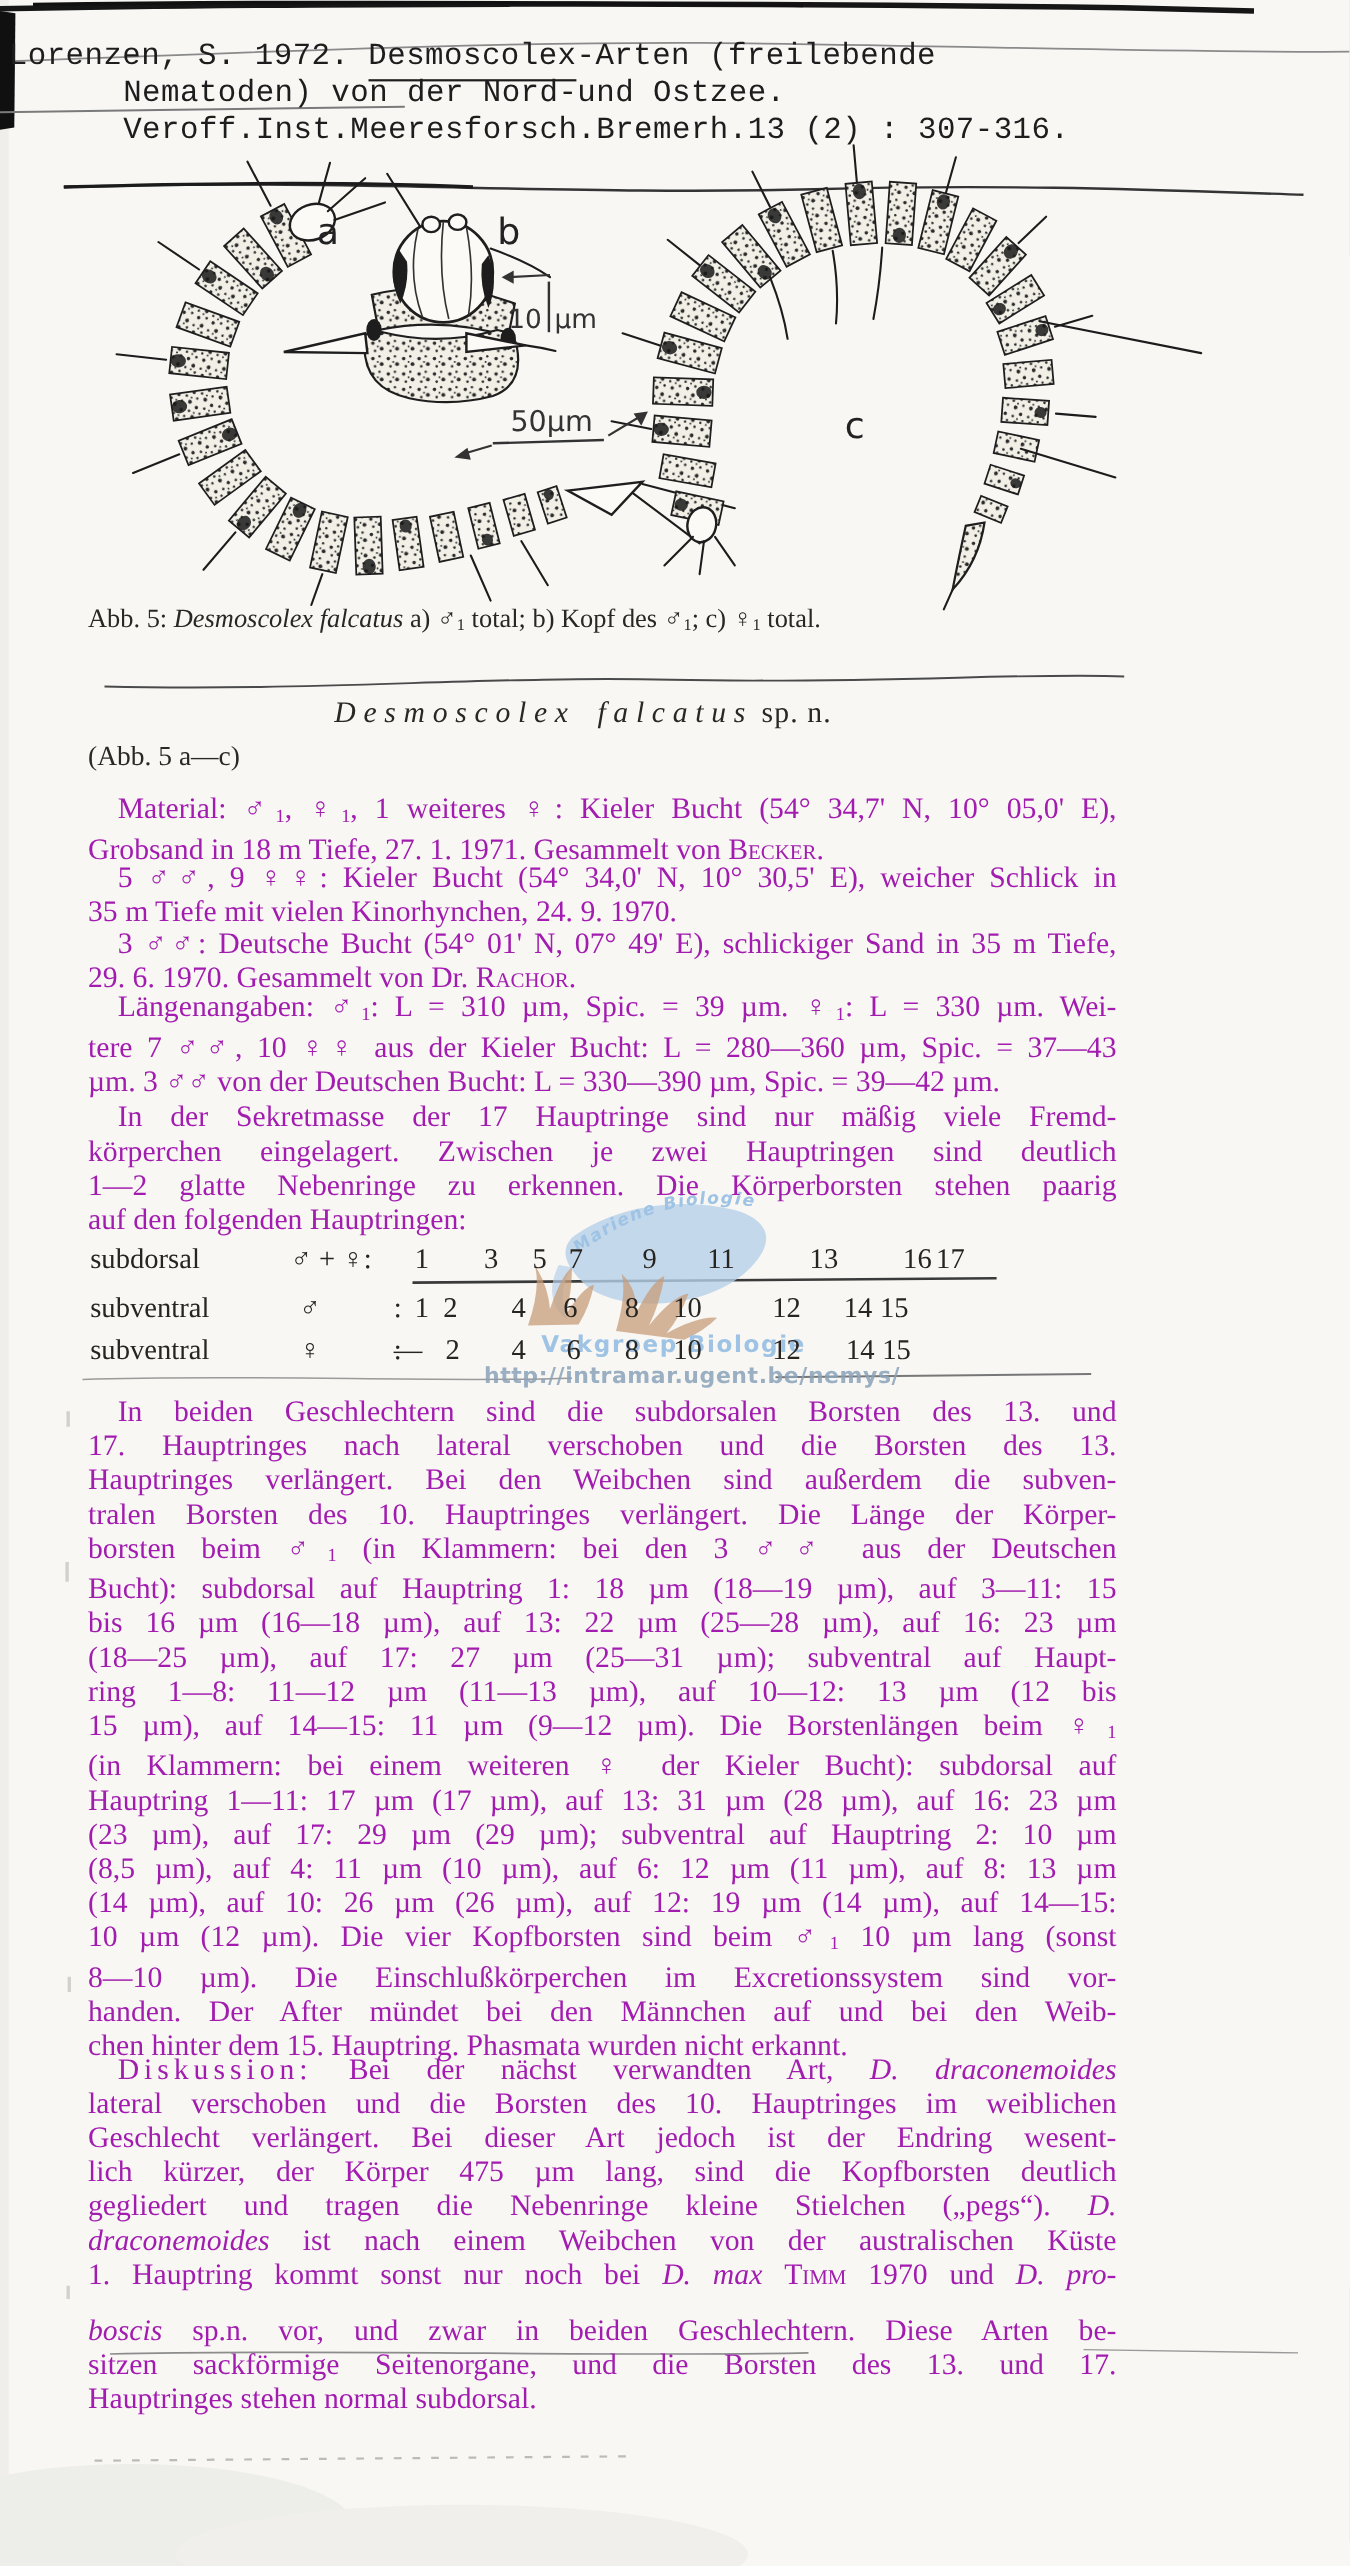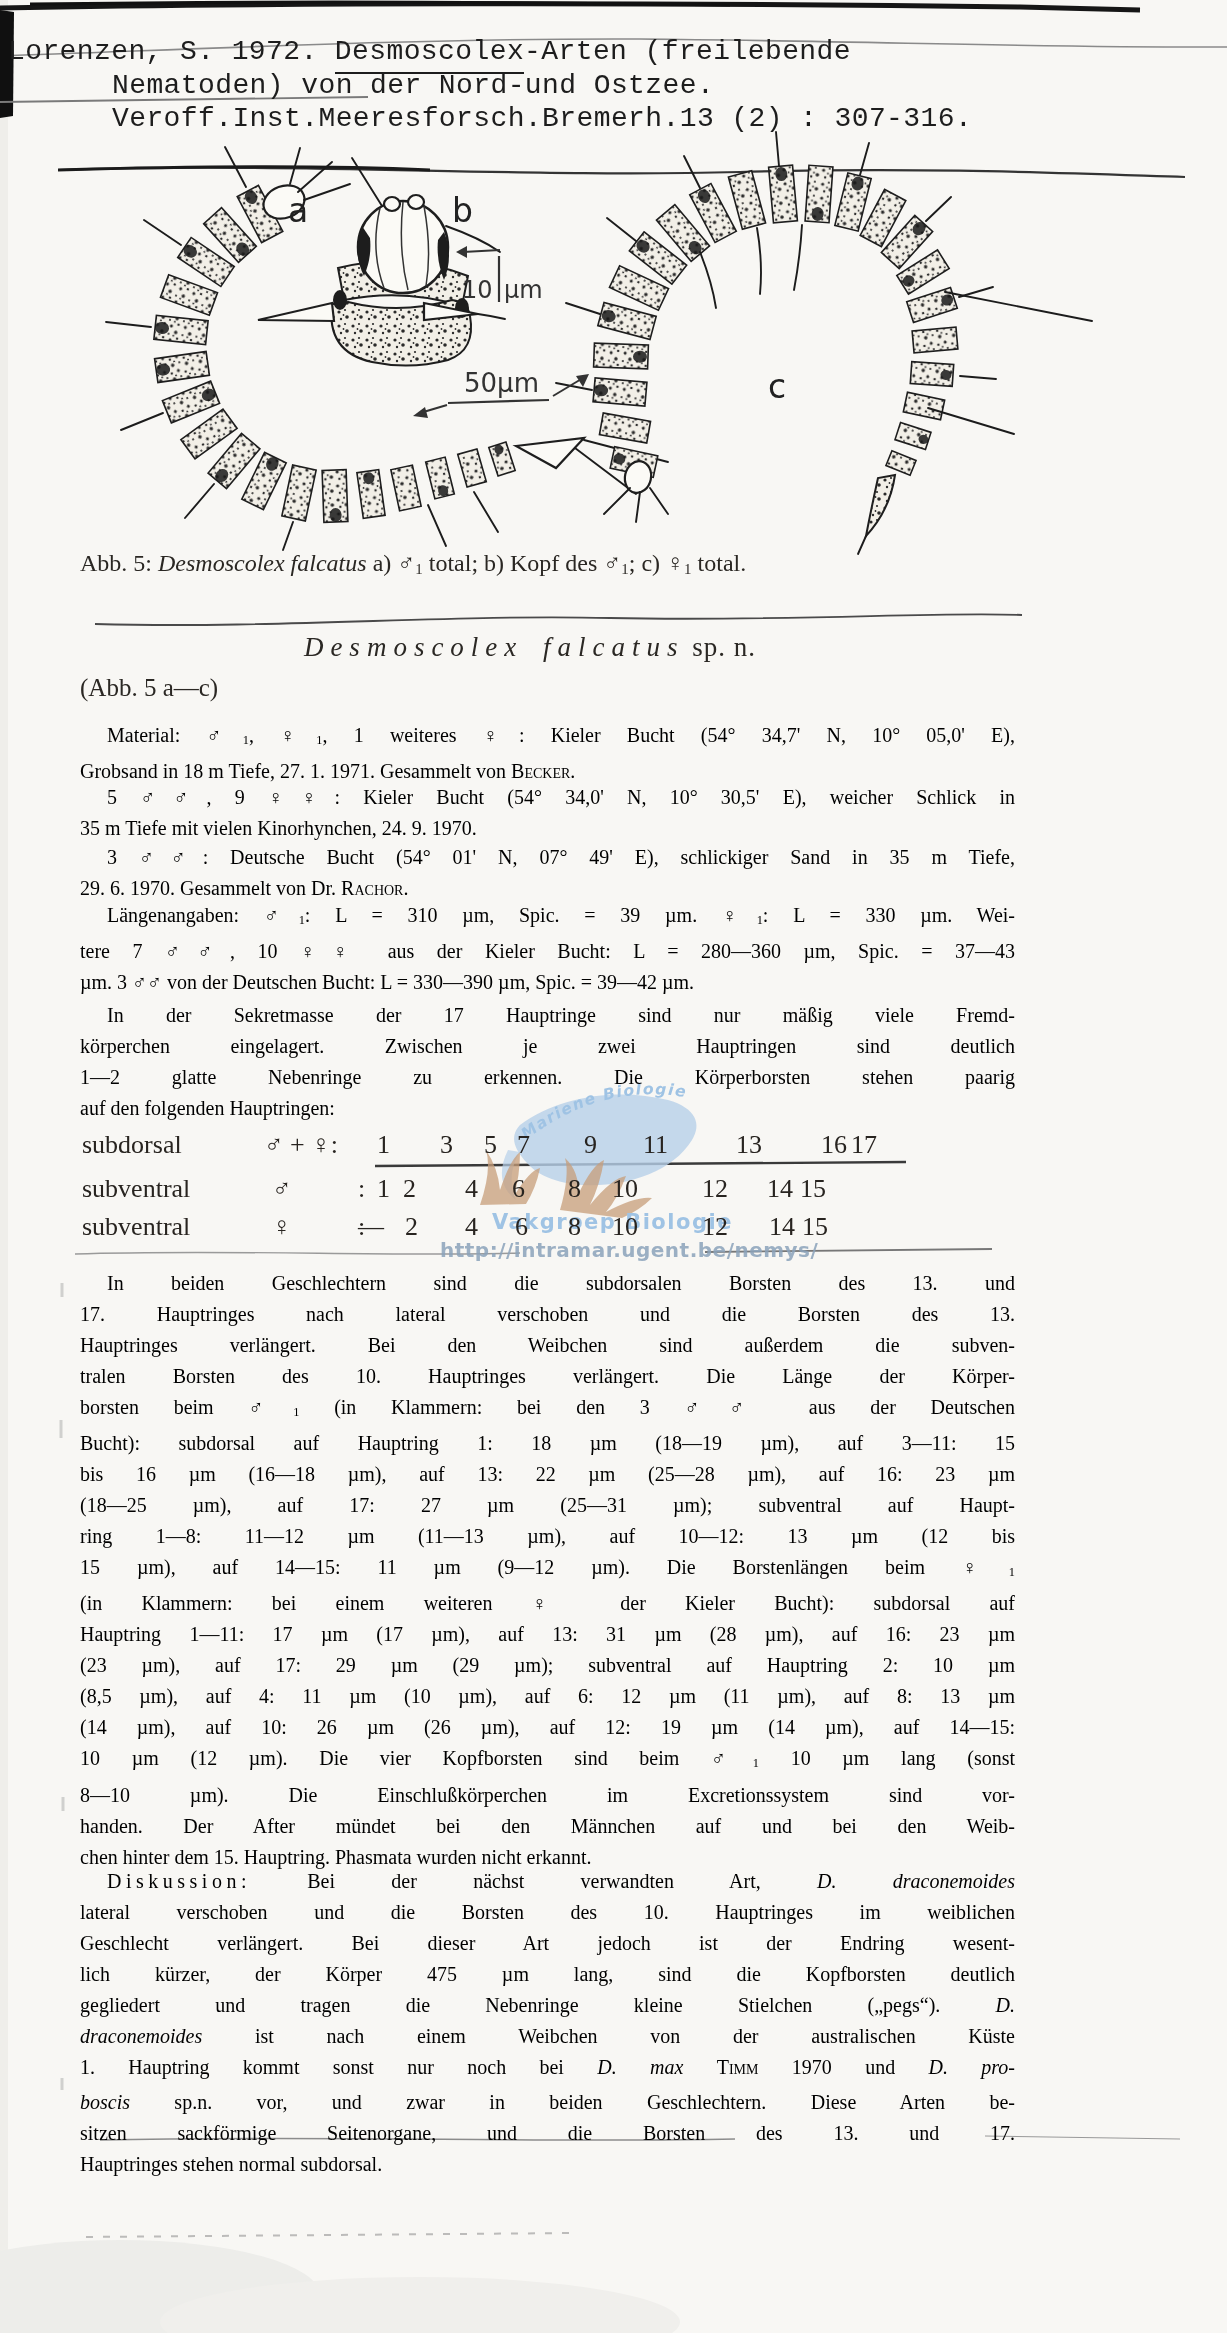--- a/index.html
+++ b/index.html
@@ -12,21 +12,21 @@
   .hdr{font-family:"Liberation Mono","DejaVu Sans Mono",monospace;font-size:28px;color:#1d1d1d;
        white-space:nowrap;letter-spacing:.4px;}
   .hdr .un{border-bottom:2.5px solid #1d1d1d;padding-bottom:5px;}
   
   .cap{left:80px;top:550px;width:940px;font-size:24px;color:#2a2723;}
   .sphead{left:80px;top:632px;width:900px;text-align:center;font-size:27px;}
   .sphead .nm{font-style:italic;letter-spacing:7px;word-spacing:6px;}
   .sphead .sfx{letter-spacing:1px;}
   .abb{left:80px;top:674px;width:900px;text-align:left;font-size:25px;}
   
-  .para{left:80px;width:935px;font-size:20px;line-height:31px;color:#000000;}
+  .para{left:80px;width:935px;font-size:27px;line-height:31px;color:#a21caf;}
   .ln{text-align:left;}
   .ln.j{text-align:justify;text-align-last:justify;}
   .ln.in{padding-left:27px;}
   .it{font-style:italic;}
   .sc{font-variant:small-caps;}
   .sb{font-size:.62em;vertical-align:-.18em;}
   .ls{letter-spacing:4.5px;}
   
   .trow{position:absolute;left:0;width:1100px;height:30px;font-size:26px;color:#282420;}
   .trow span{position:absolute;white-space:nowrap;}
@@ -362,21 +362,21 @@
       <div class="ln"><span>chen hinter dem 15. Hauptring. Phasmata wurden nicht erkannt.</span></div>
     </div>
   <div class="txt para" style="top:1866px;">
       <div class="ln j in"><span class="ls">Diskussion:</span><span> Bei der nächst verwandten Art, </span><span class="it">D. draconemoides</span></div>
       <div class="ln j"><span>lateral verschoben und die Borsten des 10. Hauptringes im weiblichen</span></div>
       <div class="ln j"><span>Geschlecht verlängert. Bei dieser Art jedoch ist der Endring wesent-</span></div>
       <div class="ln j"><span>lich kürzer, der Körper 475 µm lang, sind die Kopfborsten deutlich</span></div>
       <div class="ln j"><span>gegliedert und tragen die Nebenringe kleine Stielchen („pegs“). </span><span class="it">D.</span></div>
       <div class="ln j"><span class="it">draconemoides</span><span> ist nach einem Weibchen von der australischen Küste</span></div>
       <div class="ln j"><span>1. Hauptring kommt sonst nur noch bei </span><span class="it">D. max</span><span> </span><span class="sc">Timm</span><span> 1970 und </span><span class="it">D. pro-</span></div>
-      <div class="ln j" style="margin-top: 4px;"><span class="it">boscis</span><span> sp.n. vor, und zwar in beiden Geschlechtern. Diese Arten be-</span></div>
+      <div class="ln j" style="margin-top: 20px;"><span class="it">boscis</span><span> sp.n. vor, und zwar in beiden Geschlechtern. Diese Arten be-</span></div>
       <div class="ln j"><span>sitzen sackförmige Seitenorgane, und die Borsten des 13. und 17.</span></div>
       <div class="ln"><span>Hauptringes stehen normal subdorsal.</span></div>
     </div>
 
   <div class="txt" id="ring-table" style="left:0;top:0;width:1227px;">
       <div class="trow" style="top: 1130px;">
         <span style="left: 82px;">subdorsal</span>
         <span style="left: 264px;">♂ + ♀:</span>
         <span style="left: 377px;">1</span>
         <span style="left: 440px;">3</span>

